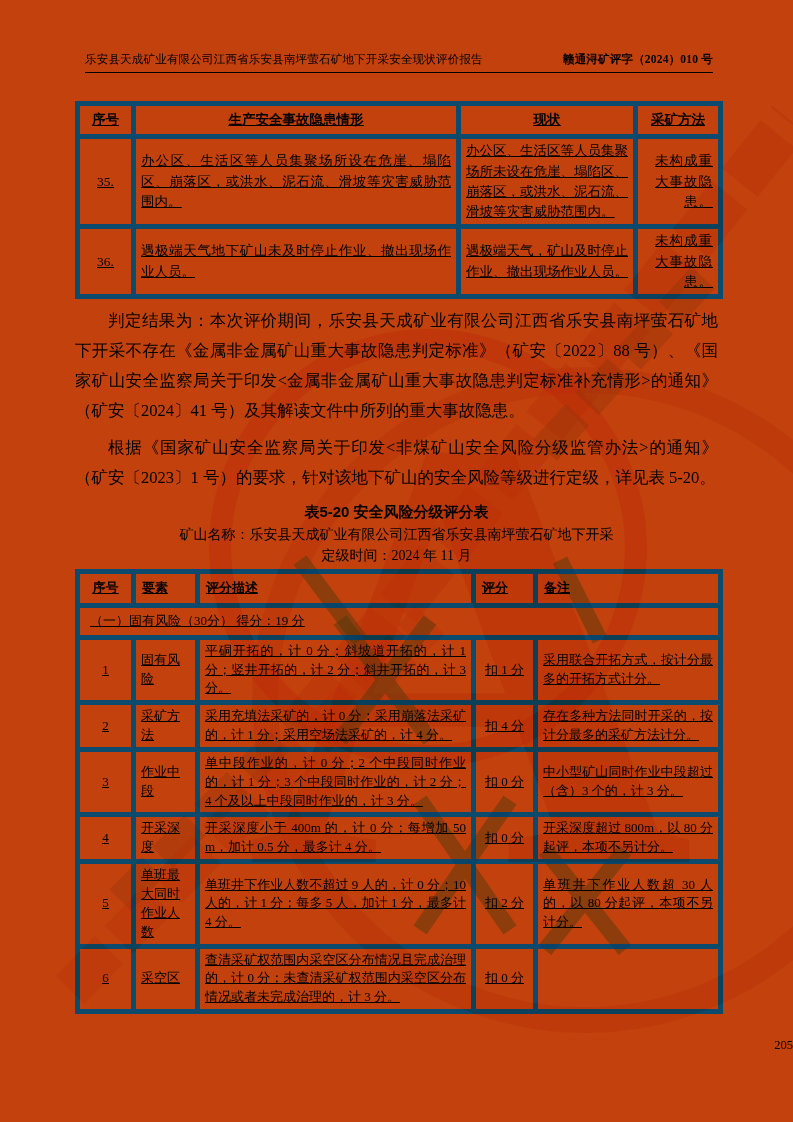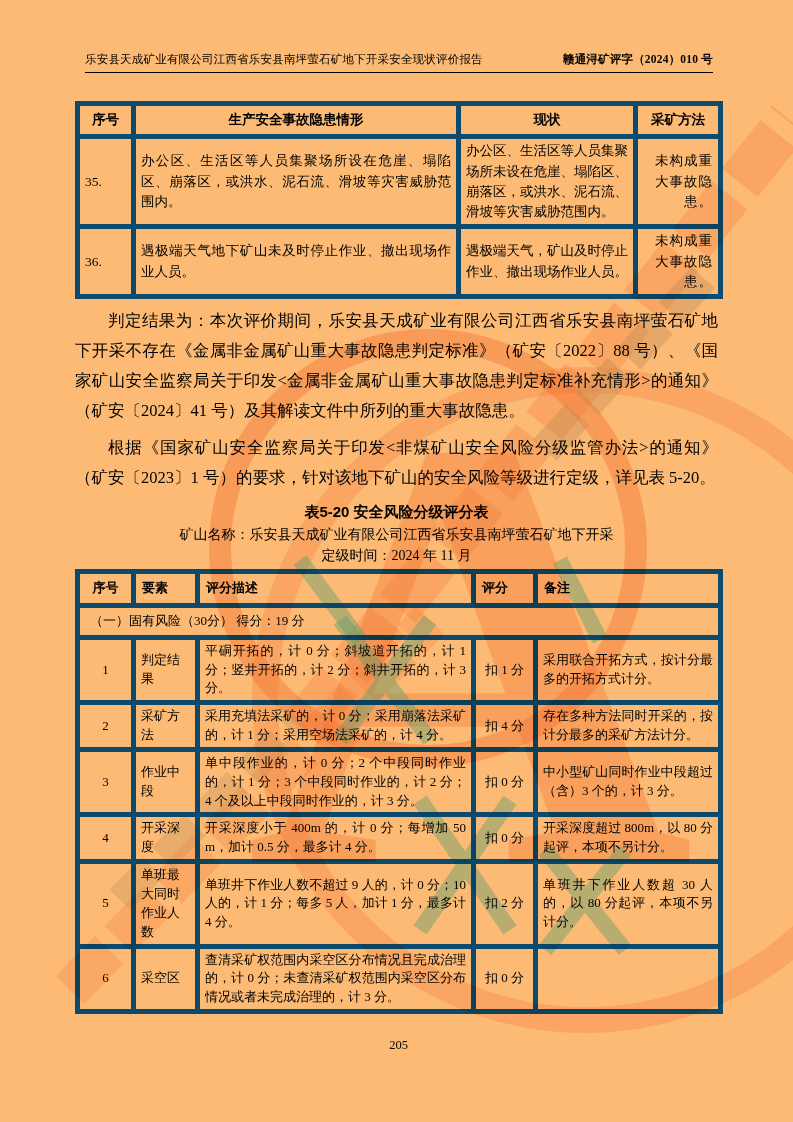--- a/index.html
+++ b/index.html
@@ -1,48 +1,48 @@
 <!DOCTYPE html>
 <html lang="zh"><head>
 <meta charset="utf-8">
 <style>
   html,body{margin:0;padding:0;background:#e8e8e8;}
   .page{
     position:relative;
     width:793px;height:1122px;
     margin:0 auto;
-    background:#fdba74;
+    background:#c2410c;
     font-family:"Liberation Serif","DejaVu Serif","DejaVu Sans",serif;
     color:#000;
     overflow:hidden;
   }
   
   .runhead{
     position:absolute;left:85px;right:80px;top:52px;
     display:flex;justify-content:space-between;align-items:flex-end;
     font-size:11.5px;letter-spacing:0.2px;
     border-bottom:1.6px solid #000;
     padding-bottom:5px;
   }
   .runhead .rh-right{font-weight:bold;white-space:nowrap;margin-left:0;}
 
   
   .content{
     position:absolute;left:75px;top:101px;width:643px;
   }
 
   table{border-collapse:collapse;width:643px;table-layout:fixed;}
-  table, th, td{border:5px solid #0c4a6e;}
+  table, th, td{border:5px solid #0c4a6e;text-decoration:underline;}
   table{border-width:1.5px;}
   th,td{padding:2px 5px;vertical-align:middle;word-break:break-all;}
 
   
   .t1{font-size:13.5px;line-height:1.5;}
   .t1 th{font-weight:bold;text-align:center;padding:4px 2px;}
-  .t1 td.no{text-align:left;}
+  .t1 td.no{text-align:center;}
   .t1 td{text-align:justify;}
   .t1 td.result{text-align:right;letter-spacing:1px;}
 
   
   .para{
     font-size:16.5px;line-height:30px;text-align:justify;
     text-indent:2em;margin:7px 0 0 0;
   }
   .h2{
     font-size:17px;font-weight:bold;margin:16px 0 2px 0;line-height:28px;
@@ -60,21 +60,21 @@
   .t2{font-size:13px;line-height:1.45;margin-top:3px;}
   .t2 th{font-weight:bold;text-align:left;padding:5px 6px;}
   .t2 th.c, .t2 td.c{text-align:center;}
   .t2 td.secrow{padding:4px 10px;text-align:left;}
   .t2 td.score{text-align:center;white-space:nowrap;}
   .t2 td.desc{text-align:justify;}
   .t2 td.note{text-align:justify;}
 
   .pageno{
     position:absolute;left:4px;right:0;top:1038px;
-    text-align:center;font-size:12.5px;
+    text-align:right;font-size:12.5px;
   }
 
   
   .wm{
     position:absolute;inset:0;z-index:6;
     pointer-events:none;
     mix-blend-mode:multiply;
   }
 </style>
 </head>
@@ -141,21 +141,21 @@
         <th>要素</th>
         <th>评分描述</th>
         <th>评分</th>
         <th>备注</th>
       </tr>
       <tr>
         <td class="secrow" colspan="5">（一）固有风险（30分）  得分：19 分</td>
       </tr>
       <tr>
         <td class="c">1</td>
-        <td>判定结果</td>
+        <td>固有风险</td>
         <td class="desc">平硐开拓的，计 0 分；斜坡道开拓的，计 1 分；竖井开拓的，计 2 分；斜井开拓的，计 3 分。</td>
         <td class="score">扣 1 分</td>
         <td class="note">采用联合开拓方式，按计分最多的开拓方式计分。</td>
       </tr>
       <tr>
         <td class="c">2</td>
         <td>采矿方法</td>
         <td class="desc">采用充填法采矿的，计 0 分；采用崩落法采矿的，计 1 分；采用空场法采矿的，计 4 分。</td>
         <td class="score">扣 4 分</td>
         <td class="note">存在多种方法同时开采的，按计分最多的采矿方法计分。</td>

